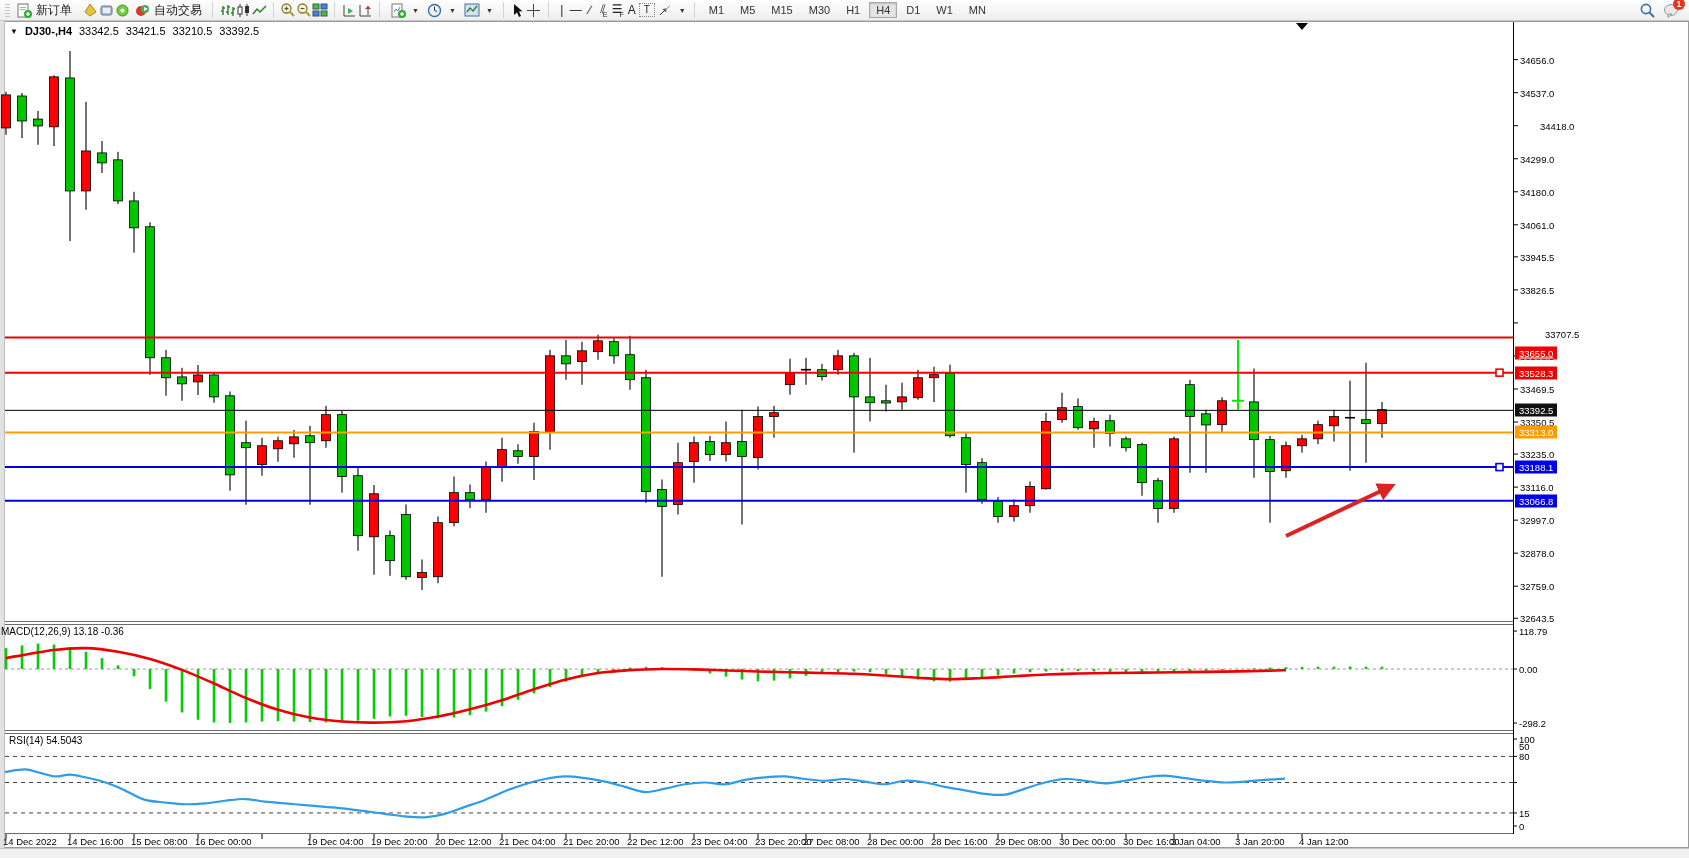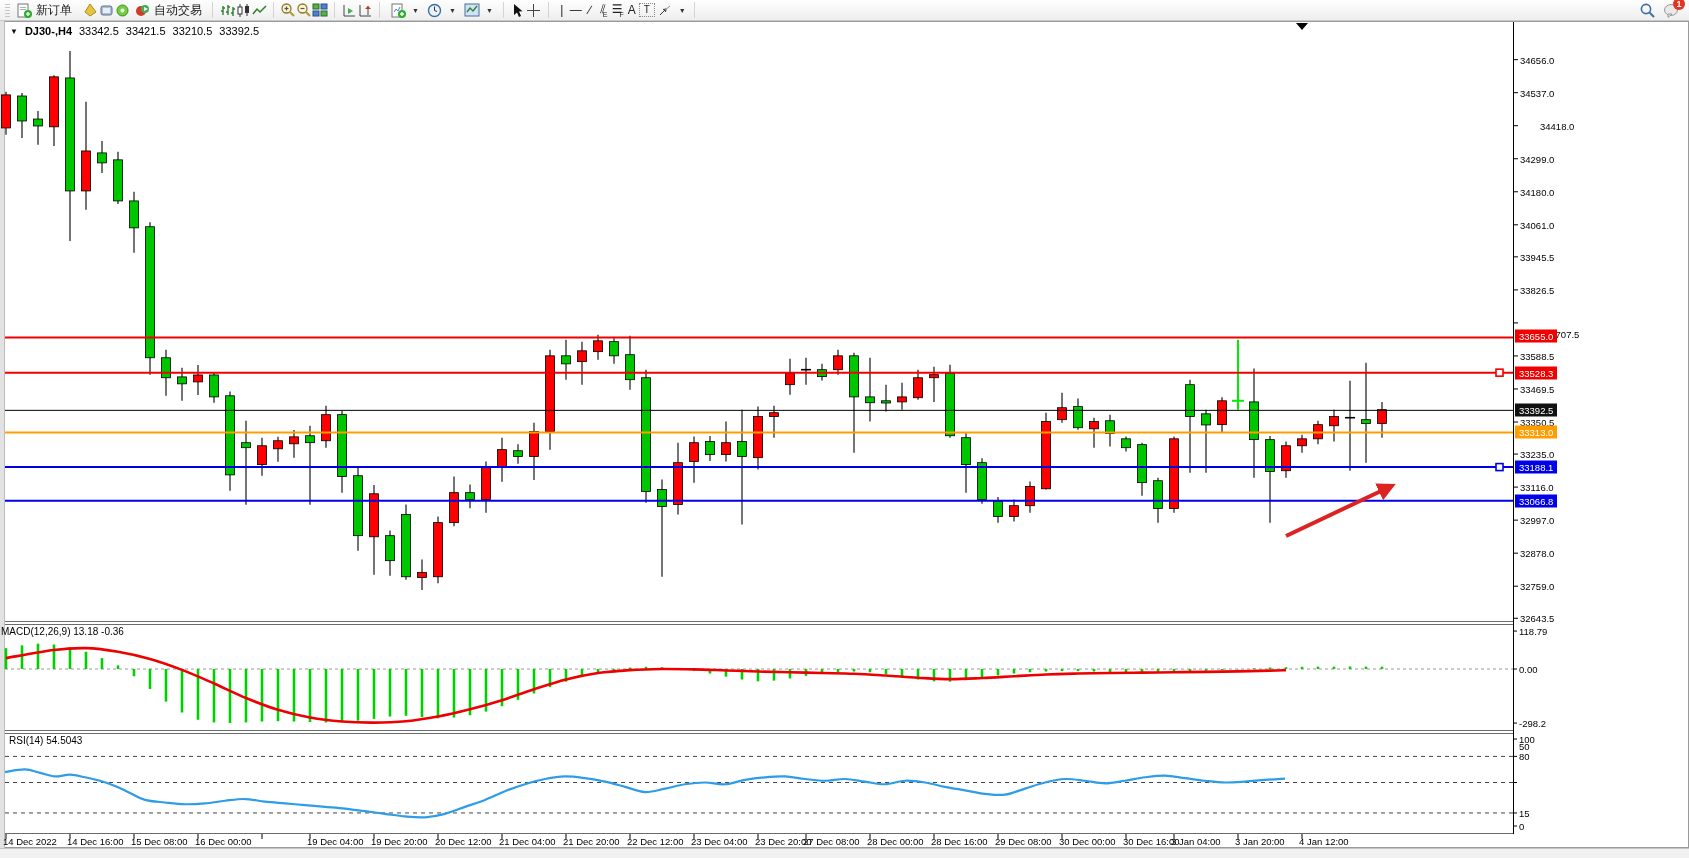--- a/index.html
+++ b/index.html
@@ -222,20 +222,31 @@
       <span class="ico">
         <svg width="14" height="14">
             <path d="M2 12L8 6M8 6l-3 .5M8 6l-.5 3" stroke="#333" fill="none"></path>
             <path d="M7 7l5-4" stroke="#888" fill="none"></path>
           </svg>
       </span>
         <span class="caret">▼</span>
     </span>
   </div>
   <span class="tb-sep"></span>
+  <div class="tb-group" id="tf-group">
+      <span class="tf-btn">M1</span>
+      <span class="tf-btn">M5</span>
+      <span class="tf-btn">M15</span>
+      <span class="tf-btn">M30</span>
+      <span class="tf-btn">H1</span>
+      <span class="tf-btn active">H4</span>
+      <span class="tf-btn">D1</span>
+      <span class="tf-btn">W1</span>
+      <span class="tf-btn">MN</span>
+    </div>
   <div class="tb-right">
     <span class="ico">
       <svg width="17" height="17">
           <circle cx="7" cy="7" r="4.6" fill="none" stroke="#3a6ea5" stroke-width="1.6"></circle>
           <line x1="10.4" y1="10.4" x2="15" y2="15" stroke="#3a6ea5" stroke-width="2"></line>
         </svg>
     </span>
     <span class="ico" style="position:relative">
       <svg width="17" height="15">
           <ellipse cx="8" cy="7" rx="6.5" ry="5.5" fill="#e9e9e9" stroke="#9a9a9a"></ellipse>
@@ -621,21 +632,21 @@
     <div class="ptick" style="top: 334px; margin-left: 25px;">33707.5</div>
     <div class="ptick" style="top: 355.949px;">33588.5</div>
     <div class="ptick" style="top: 388.98px; text-align: right;">33469.5</div>
     <div class="ptick" style="top: 422.011px;">33350.5</div>
     <div class="ptick" style="top: 454.07px;">33235.0</div>
     <div class="ptick" style="top: 487.101px;">33116.0</div>
     <div class="ptick" style="top: 520.132px;">32997.0</div>
     <div class="ptick" style="top: 553.163px;">32878.0</div>
     <div class="ptick" style="top: 586.193px;">32759.0</div>
     <div class="ptick" style="top: 618.253px;">32643.5</div>
-    <div class="plabel" style="top: 336px; background: rgb(240, 0, 0);">33655.0</div>
+    <div class="plabel" style="top: 353px; background: rgb(240, 0, 0); text-decoration: underline;">33655.0</div>
     <div class="plabel" style="top: 372.659px; background: rgb(240, 0, 0);">33528.3</div>
     <div class="plabel" style="top: 410.353px; background: rgb(17, 17, 17);">33392.5</div>
     <div class="plabel" style="top: 432.42px; background: rgb(255, 157, 0);">33313.0</div>
     <div class="plabel" style="top: 467.088px; background: rgb(0, 0, 232);">33188.1</div>
     <div class="plabel" style="top: 500.757px; background: rgb(0, 0, 232);">33066.8</div>
     <div class="mtick" style="top: 631.076px;">118.79</div>
     <div class="mtick" style="top: 669px;">0.00</div>
     <div class="mtick" style="top: 723.064px;">-298.2</div>
     <div class="mtick" style="top: 739px;">100</div>
     <div class="mtick" style="top: 756.4px;">80</div>

